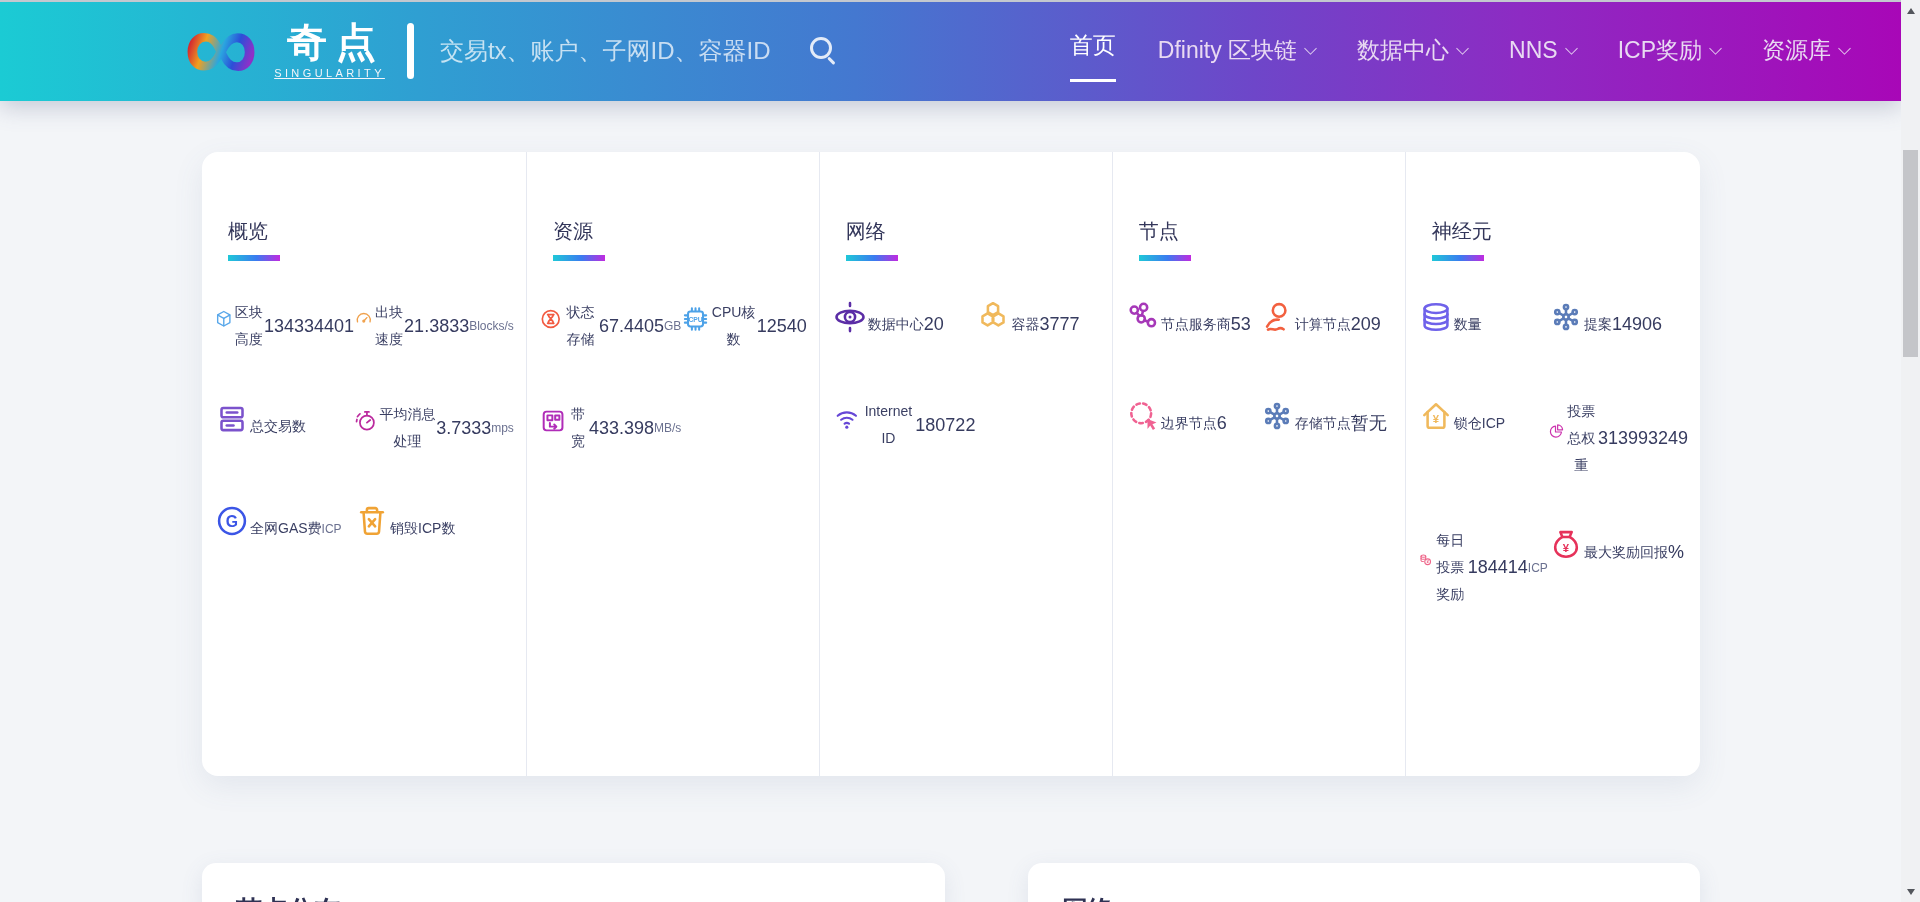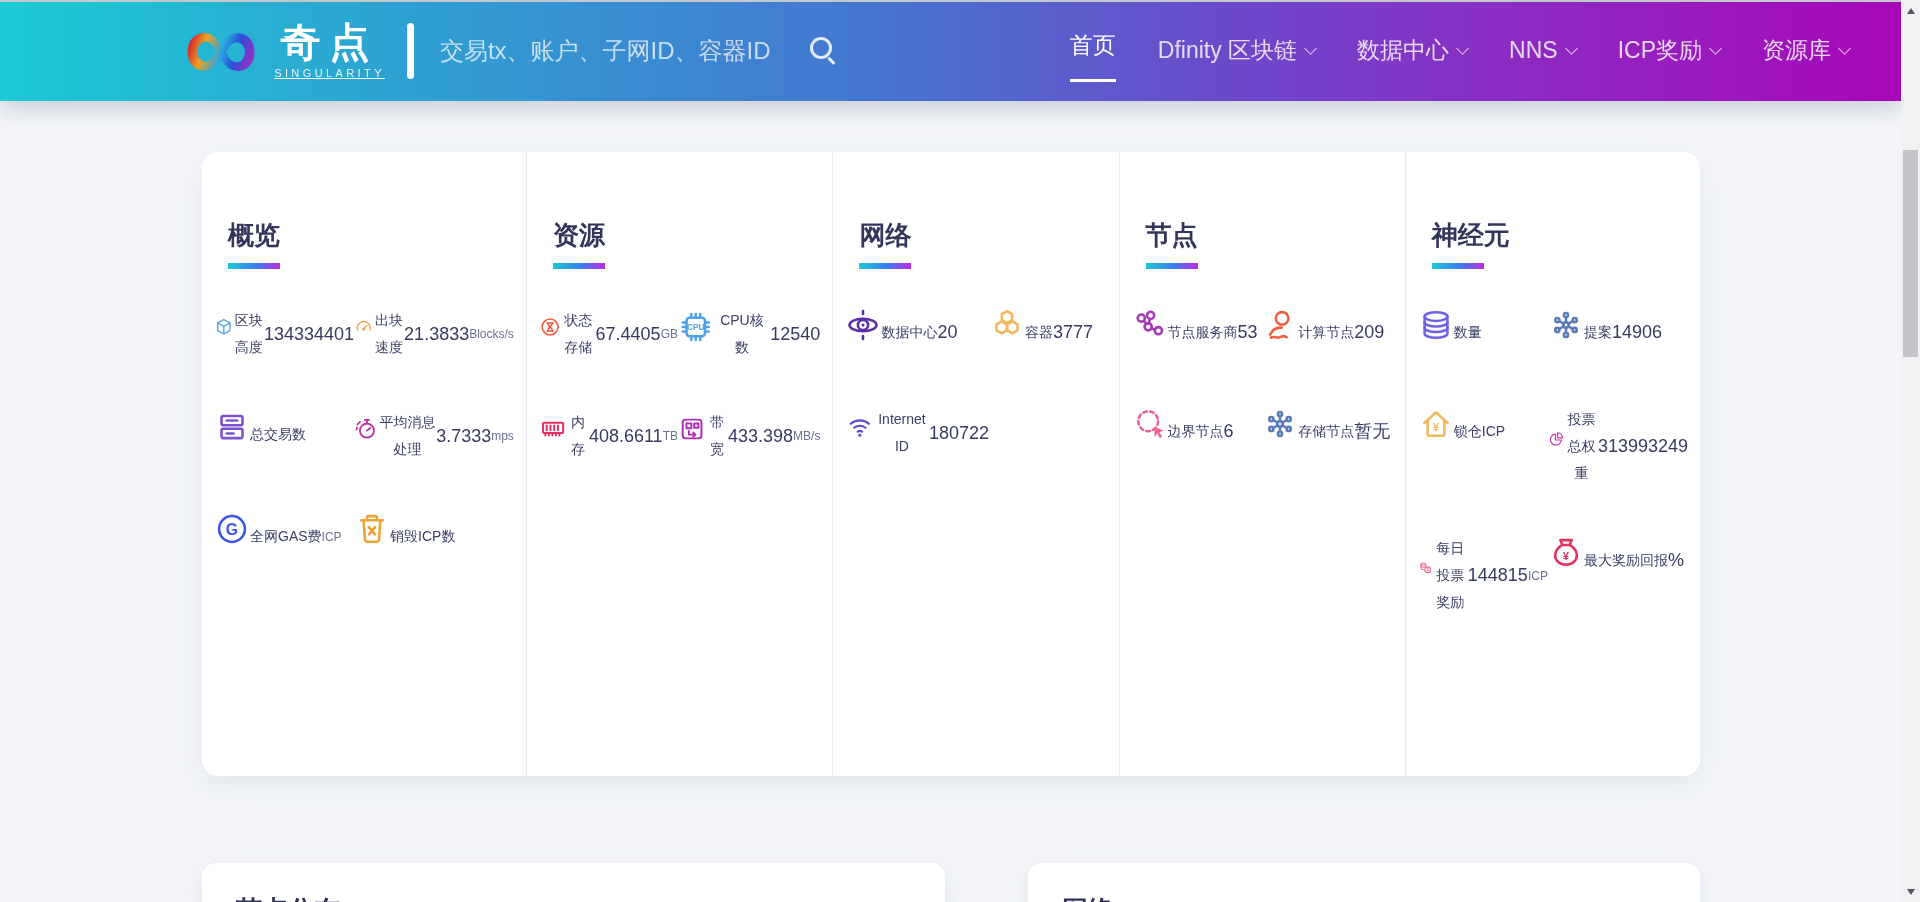--- a/index.html
+++ b/index.html
@@ -19,21 +19,21 @@
     box-shadow:0 6px 22px rgba(90,100,135,.30);
     z-index:40;
   }
   .logo-group{display:flex;align-items:center;}
   .infinity{
     font-size:104px;font-weight:bold;line-height:101px;height:101px;display:inline-block;
     background:linear-gradient(108deg,#e06018 0%,#d42a30 20%,#f0a020 34%,#2aa6e0 52%,#2b4fd8 66%,#9030c8 82%,#781fa0 100%);
     -webkit-background-clip:text;background-clip:text;color:transparent;
     margin-right:16px;transform:translateY(-4px);
   }
-  .brand-text{display:flex;flex-direction:column;align-items:center;}
+  .brand-text{display:flex;flex-direction:column;align-items:flex-end;}
   .brand-name{font-size:40px;color:#ffffff;font-weight:600;letter-spacing:9px;line-height:1;}
   .brand-sub{font-size:11px;color:#f2f5fa;letter-spacing:3.4px;margin-top:5px;text-decoration:underline;}
   .search-divider{width:7px;height:56px;background:#ffffff;border-radius:4px;margin-left:22px;}
   .search-input{
     background:transparent;border:none;outline:none;color:#ffffff;
     font-size:24px;width:352px;margin-left:26px;font-family:inherit;
   }
   .search-input::placeholder{color:rgba(255,255,255,.72);}
   .search-icon{width:27px;height:27px;position:relative;display:inline-block;margin-left:18px;cursor:pointer;}
   .search-icon::before{content:"";position:absolute;left:0;top:0;width:16px;height:16px;border:3.2px solid rgba(255,255,255,.85);border-radius:50%;}
@@ -47,21 +47,21 @@
   
   .stats-card{
     position:absolute;left:202px;top:152px;width:1498px;height:624px;
     background:#ffffff;border-radius:16px;
     box-shadow:0 10px 30px rgba(90,105,145,.10);
     display:flex;overflow:hidden;
   }
   .stats-column{flex:1;padding-top:66px;border-right:1px solid #e6e9f1;}
   .stats-column:last-child{border-right:none;}
   .section-head{padding-left:26px;}
-  .section-title{font-size:26px;color:#33365a;font-weight:700;}
+  .section-title{font-size:20px;color:#33365a;font-weight:400;}
   .title-bar{width:52px;height:6px;margin-top:10px;background:linear-gradient(90deg,#1fc8d8 0%,#3b7bf0 55%,#c12ae0 100%);}
   .stat-grid{display:grid;grid-template-columns:1fr 1fr;row-gap:48px;margin-top:38px;padding:0 12px;align-items:start;}
   .stat-item{display:flex;flex-direction:row;align-items:center;text-align:center;}
   .stat-icon{width:36px;height:36px;display:inline-block;margin-bottom:15px;}
   .stat-icon svg{width:100%;height:100%;fill:none;stroke:currentColor;stroke-width:1.7;stroke-linecap:round;stroke-linejoin:round;}
   .stat-icon .t{fill:currentColor;stroke:none;font-family:"Liberation Sans",sans-serif;}
   .stat-icon .f{fill:currentColor;stroke:none;}
   .stat-label{font-size:14px;color:#3a3f63;line-height:27px;}
   .stat-value{font-size:18px;color:#363b5f;line-height:27px;}
   .stat-unit{font-size:12px;color:#6b7190;line-height:26px;}
@@ -211,30 +211,20 @@
         <div class="stat-item">
           <span class="stat-icon" style="color: rgb(77, 162, 232);"><svg viewBox="0 0 24 24">
               <rect x="5.8" y="5.8" width="12.4" height="12.4" rx="2"></rect>
               <path d="M9 3.2v2M12 3.2v2M15 3.2v2M9 18.8v2M12 18.8v2M15 18.8v2M3.2 9h2M3.2 12h2M3.2 15h2M18.8 9h2M18.8 12h2M18.8 15h2"></path>
               <text x="12" y="14.2" font-size="5.6" font-weight="bold" text-anchor="middle" class="t">CPU</text>
             </svg></span>
           <div class="stat-label">CPU核数</div>
           <div class="stat-value">12540</div>
         </div>
         <div class="stat-item">
-          <span class="stat-icon" style="color: rgb(230, 46, 99);"><svg viewBox="0 0 24 24">
-              <rect x="3.4" y="6.6" width="17.2" height="8.8" rx="1"></rect>
-              <path d="M6.6 9v4M9.8 9v4M13 9v4M16.2 9v4"></path>
-              <path d="M5.4 15.4v2.2M8.4 15.4v2.2M11.4 15.4v2.2M14.4 15.4v2.2M17.4 15.4v2.2"></path>
-            </svg></span>
-          <div class="stat-label">内存</div>
-          <div class="stat-value">408.6611</div>
-          <div class="stat-unit">TB</div>
-        </div>
-        <div class="stat-item">
           <span class="stat-icon" style="color: rgb(176, 44, 184);"><svg viewBox="0 0 24 24">
               <rect x="4" y="4" width="16" height="16" rx="2.4"></rect>
               <rect x="7.2" y="7.2" width="4.2" height="4.2"></rect>
               <rect x="13.8" y="7.4" width="3.6" height="3.6"></rect>
               <path d="M9.3 13.8v3h5.2"></path>
               <path d="M13 15l1.8 1.8-1.8 1.8"></path>
             </svg></span>
           <div class="stat-label">带宽</div>
           <div class="stat-value">433.398</div>
           <div class="stat-unit">MB/s</div>
@@ -375,21 +365,21 @@
         </div>
         <div class="stat-item">
           <span class="stat-icon" style="color: rgb(238, 100, 136);"><svg viewBox="0 0 24 24">
               <ellipse cx="8.6" cy="5.8" rx="3.8" ry="1.7"></ellipse>
               <path d="M4.8 5.8v3.4c0 .9 1.7 1.7 3.8 1.7s3.8-.8 3.8-1.7V5.8"></path>
               <path d="M4.8 9.2v3.4c0 .9 1.7 1.7 3.8 1.7"></path>
               <circle cx="15.4" cy="14.8" r="4.6"></circle>
               <text x="15.4" y="17.4" font-size="7" font-weight="bold" text-anchor="middle" class="t">¥</text>
             </svg></span>
           <div class="stat-label">每日投票奖励</div>
-          <div class="stat-value">144815</div>
+          <div class="stat-value">184414</div>
           <div class="stat-unit">ICP</div>
         </div>
         <div class="stat-item">
           <span class="stat-icon" style="color: rgb(230, 50, 90);"><svg viewBox="0 0 24 24">
               <path d="M9.6 6.6 8.2 3.4h7.6l-1.4 3.2"></path>
               <path d="M9.6 6.6h4.8c3 1.7 4.8 4.3 4.8 7.1 0 3.4-2.9 6.1-7.2 6.1s-7.2-2.7-7.2-6.1c0-2.8 1.8-5.4 4.8-7.1Z"></path>
               <text x="12" y="16.6" font-size="7.5" font-weight="bold" text-anchor="middle" class="t">¥</text>
             </svg></span>
           <div class="stat-label">最大奖励回报</div>
           <div class="stat-value">%</div>

